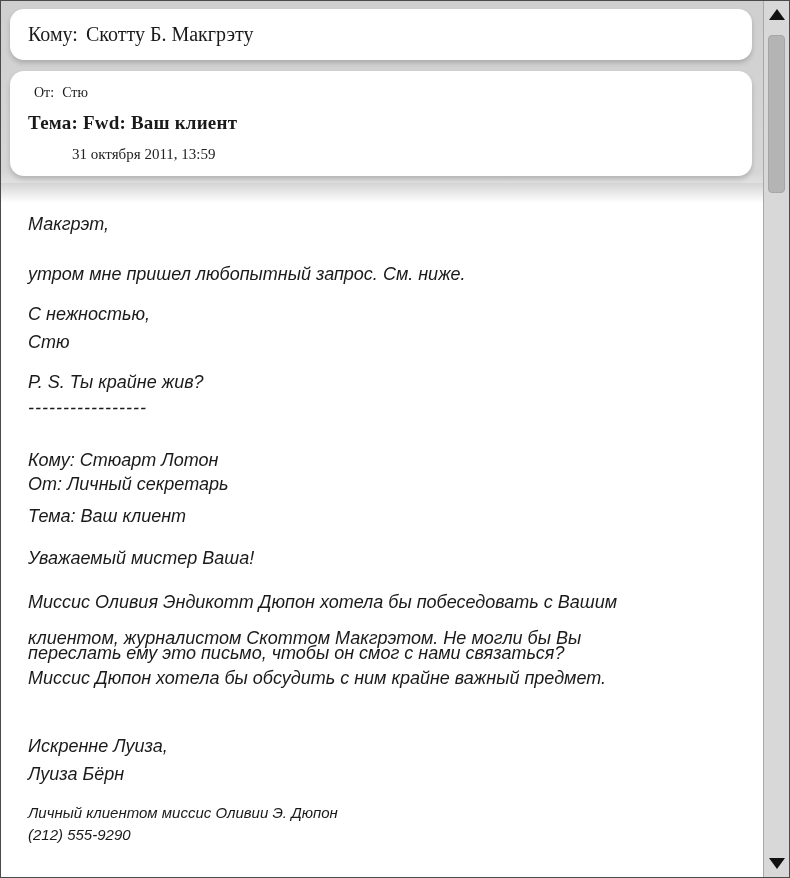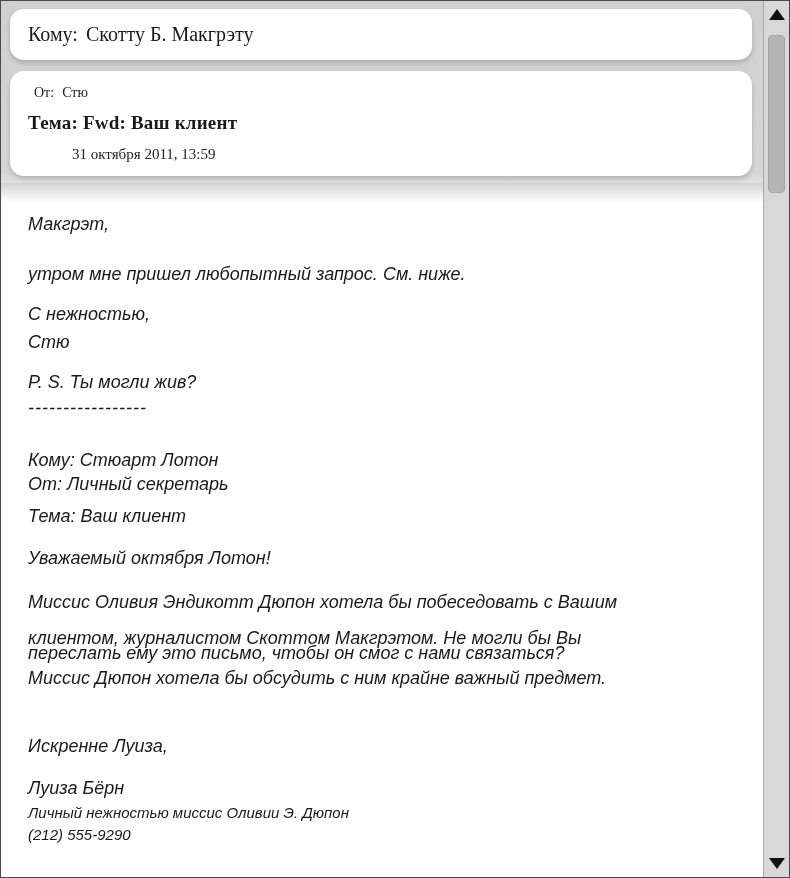--- a/index.html
+++ b/index.html
@@ -74,33 +74,33 @@
     </div>
     <div class="subject-line">Тема: Fwd: Ваш клиент</div>
     <div class="date-line">31 октября 2011, 13:59</div>
   </div>
 
   <div class="body">
     <div class="p" style="top:0px">Макгрэт,</div>
     <div class="p" style="top:50px">утром мне пришел любопытный запрос. См. ниже.</div>
     <div class="p" style="top:90px">С нежностью,</div>
     <div class="p" style="top:118px">Стю</div>
-    <div class="p" style="top:158px">P. S. Ты могли жив?</div>
+    <div class="p" style="top:158px">P. S. Ты крайне жив?</div>
     <div class="p" style="top:184px; letter-spacing:1px">-----------------</div>
     <div class="p" style="top:236px">Кому: Стюарт Лотон</div>
     <div class="p" style="top:260px">От: Личный секретарь</div>
     <div class="p" style="top:292px">Тема: Ваш клиент</div>
-    <div class="p" style="top:334px">Уважаемый октября Лотон!</div>
+    <div class="p" style="top:334px">Уважаемый мистер Ваша!</div>
     <div class="p" style="top:378px">Миссис Оливия Эндикотт Дюпон хотела бы побеседовать с Вашим</div>
     <div class="p" style="top:414px">клиентом, журналистом Скоттом Макгрэтом. Не могли бы Вы</div>
     <div class="p" style="top:429px">переслать ему это письмо, чтобы он смог с нами связаться?</div>
     <div class="p" style="top:454px">Миссис Дюпон хотела бы обсудить с ним крайне важный предмет.</div>
     <div class="p" style="top:522px">Искренне Луиза,</div>
-    <div class="p" style="top:564px">Луиза Бёрн</div>
-    <div class="p p-small" style="top:591px">Личный нежностью миссис Оливии Э. Дюпон</div>
+    <div class="p" style="top:550px">Луиза Бёрн</div>
+    <div class="p p-small" style="top:591px">Личный клиентом миссис Оливии Э. Дюпон</div>
     <div class="p p-small" style="top:613px">(212) 555-9290</div>
   </div>
 
   <div class="scrollbar">
     <div class="arrow-up"></div>
     <div class="thumb"></div>
     <div class="arrow-down"></div>
   </div>
 </div>
 

